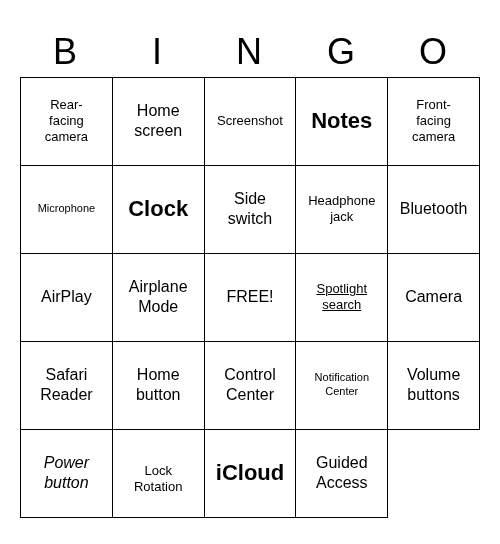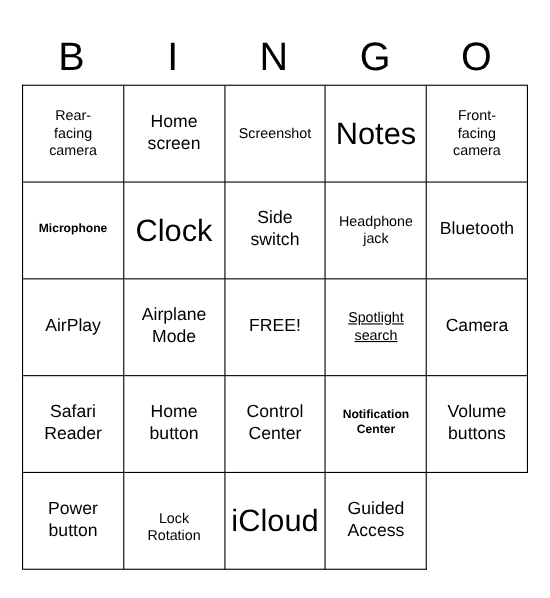--- a/index.html
+++ b/index.html
@@ -45,34 +45,34 @@
       justify-content: center;
       text-align: center;
       padding: 6px 4px;
       min-height: 88px;
       line-height: 1.25;
     }
     .bingo-cell span {
       display: block;
     }
     .size-large {
-      font-size: 28px;
-      font-weight: normal;
+      font-size: 22px;
+      font-weight: bold;
     }
     .size-medium {
       font-size: 16px;
       font-weight: normal;
     }
     .size-small {
       font-size: 13px;
       font-weight: normal;
     }
     .size-xsmall {
       font-size: 11px;
-      font-weight: bold;
+      font-weight: normal;
     }
   </style>
 </head>
 <body>
 
 <div class="bingo-card">
   <div class="bingo-header">
   <div class="bingo-header-cell">B</div>
       <div class="bingo-header-cell">I</div>
       <div class="bingo-header-cell">N</div>
@@ -148,21 +148,21 @@
       </div>
       <div class="bingo-cell">
         <span class="size-xsmall" style="white-space: pre-line;">Notification
 Center</span>
       </div>
       <div class="bingo-cell">
         <span class="size-medium" style="white-space: pre-line;">Volume
 buttons</span>
       </div>
       <div class="bingo-cell">
-        <span class="size-medium" style="white-space: pre-line;">Power
+        <span class="size-medium" style="white-space: pre-line; font-style: italic;">Power
 button</span>
       </div>
       <div class="bingo-cell">
         <span class="size-small" style="white-space: pre-line; margin-top: 12px;">Lock
 Rotation</span>
       </div>
       <div class="bingo-cell">
         <span class="size-large" style="white-space: pre-line;">iCloud</span>
       </div>
       <div class="bingo-cell">

